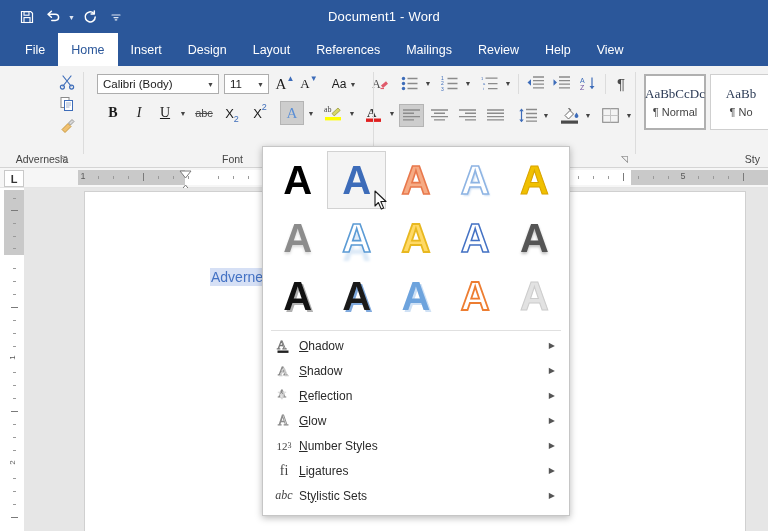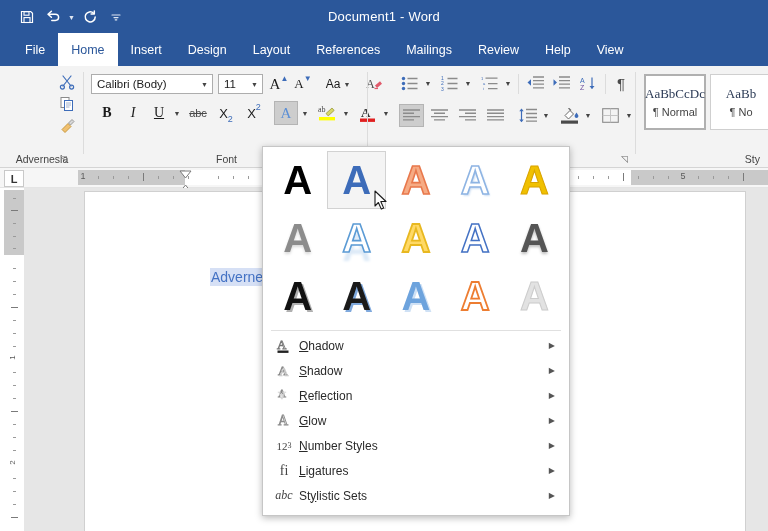--- a/index.html
+++ b/index.html
@@ -66,21 +66,21 @@
   
   .clipboard { left:0; width:84px; }
   .paste-btn {
     position:absolute; left:10px; top:6px; width:46px; height:74px;
     display:flex; flex-direction:column; align-items:center; gap:1px;
   }
   .paste-label { font-size:11px; color:#333; margin-top:1px; }
   .mini-ic { position:absolute; width:22px; height:20px; display:flex; align-items:center; justify-content:center; }
 
   
-  .fontgrp { left:85px; width:283px; }
+  .fontgrp { left:91px; width:283px; }
   .fontname {
     position:absolute; left:6px; top:8px; width:122px; height:20px;
     background:#fff; border:1px solid #adadad; font-size:11.5px; color:#1a1a1a;
     display:flex; align-items:center; padding-left:5px;
   }
   .fld-caret { position:absolute; right:4px; top:0; height:100%; display:flex; align-items:center; color:#444; font-size:7px; }
   .fontsize {
     position:absolute; left:133px; top:8px; width:45px; height:20px;
     background:#fff; border:1px solid #adadad; font-size:11.5px; color:#1a1a1a;
     display:flex; align-items:center; padding-left:5px;

